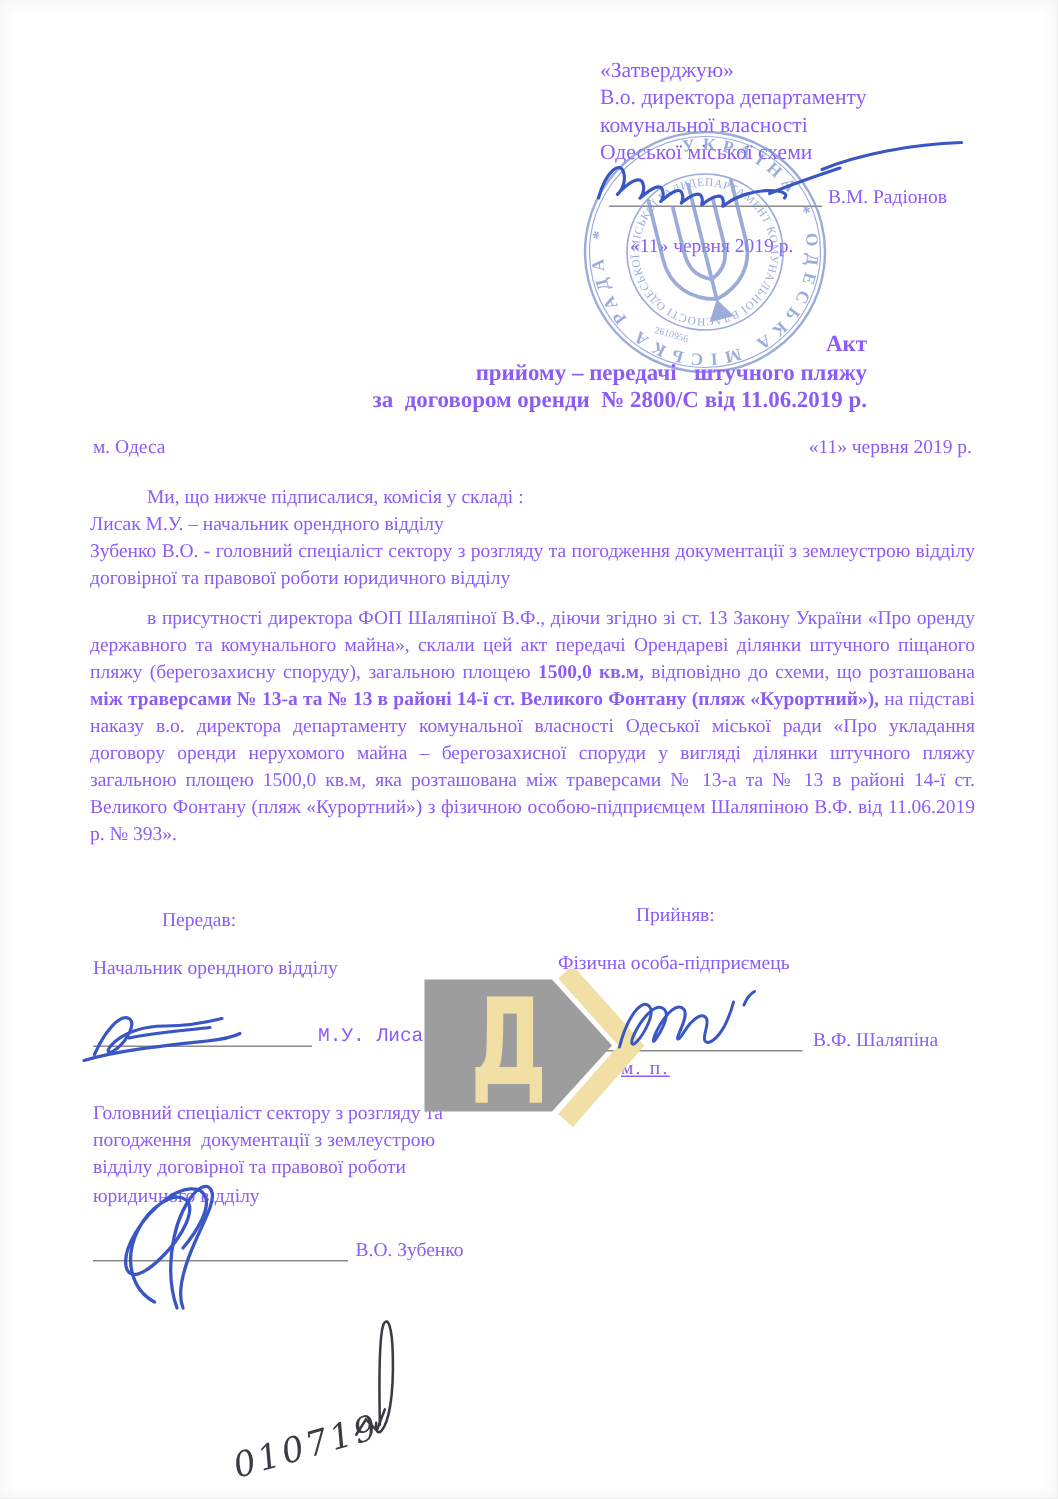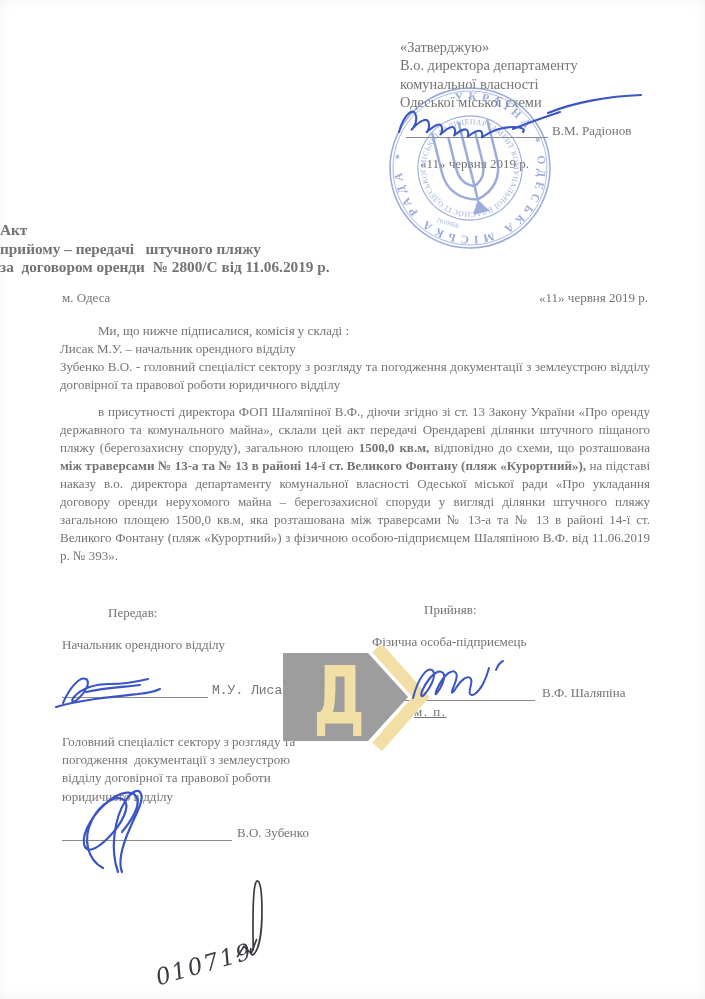--- a/index.html
+++ b/index.html
@@ -1,29 +1,29 @@
 <!DOCTYPE html>
 <html><head>
 <meta charset="utf-8">
 <style>
   html,body{margin:0;padding:0;background:#e8e8e8;}
   .page{
     position:relative;width:705px;height:999px;margin:0 auto;
-    background:#ffffff;color:#737373;
+    background:#ffffff;color:#8b5cf6;
     font-family:"Liberation Serif", serif;
     overflow:hidden;
     box-shadow:inset 0 0 14px rgba(0,0,0,.05);
   }
   .abs{position:absolute;}
   .pre{white-space:pre;}
   .b{font-weight:bold;}
   .t{font-size:13px;line-height:18px;}
   .approve{left:400px;top:38px;width:300px;font-size:14.4px;line-height:18.4px;}
   .rule{border-bottom:1.2px solid #8a8a8a;height:14px;}
-  .title-block{left:0;top:221px;width:578px;text-align:left;font-weight:bold;
+  .title-block{left:0;top:221px;width:578px;text-align:right;font-weight:bold;
                font-size:15.3px;line-height:18.6px;}
   .meta-city{left:62px;top:289px;}
   .meta-date{left:0;top:289px;width:648px;text-align:right;}
   .para{left:60px;width:590px;text-align:justify;}
   .indent{text-indent:38px;}
   .pad-indent{padding-left:38px;}
   .seal-mark{font-size:13px;letter-spacing:1.5px;text-decoration:underline;}
   .spec{line-height:18.2px;}
   .wm-letter{font-family:"DejaVu Sans", sans-serif;font-weight:bold;}
   svg{display:block;}

